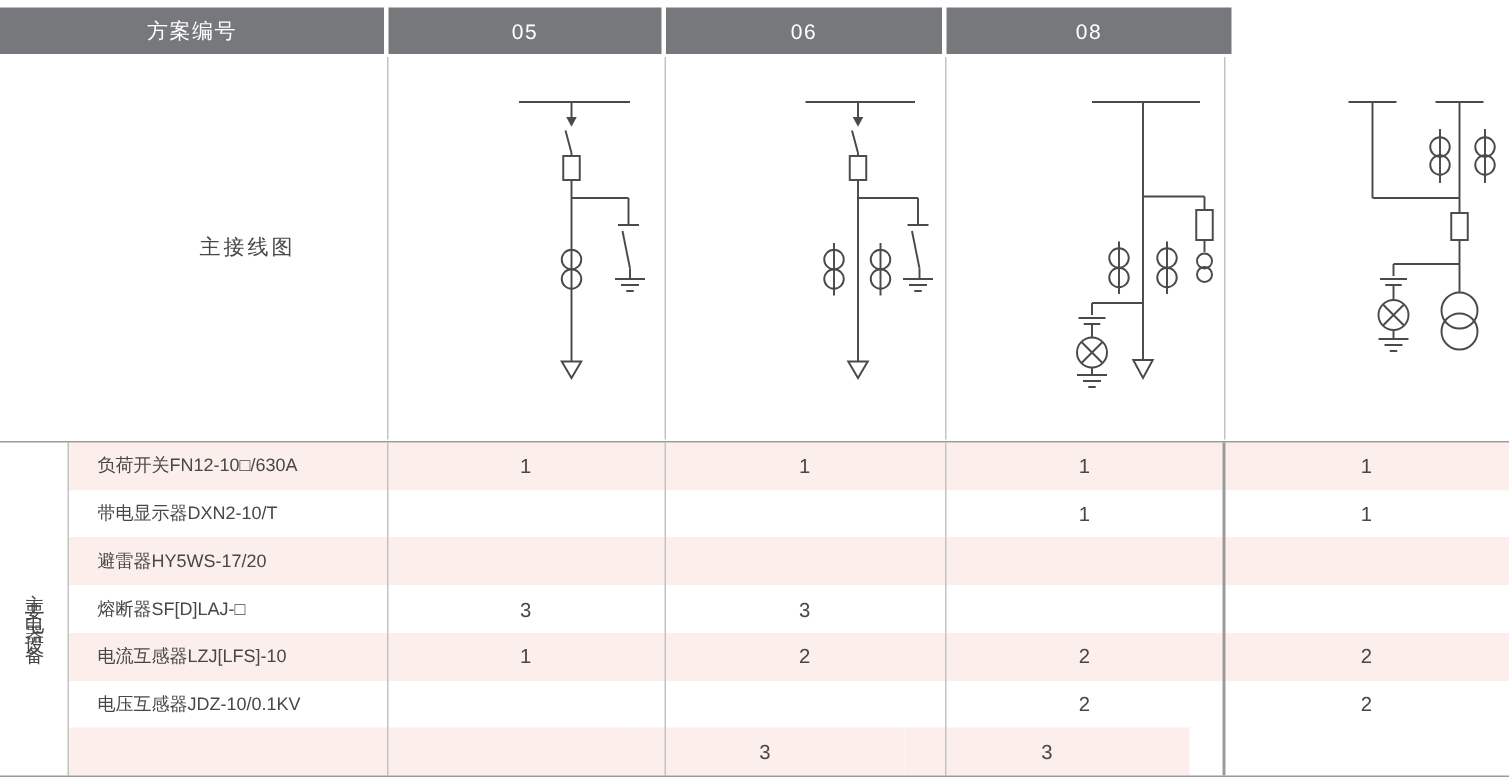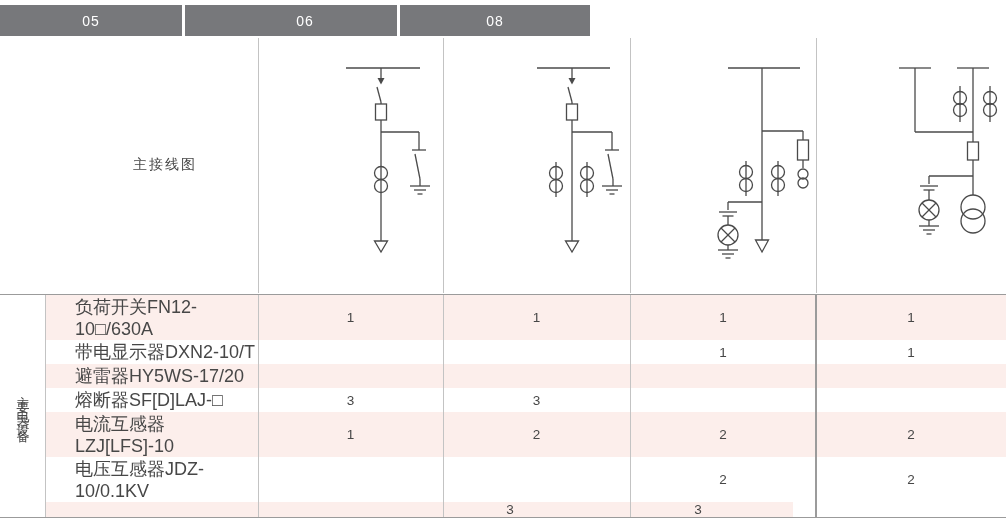--- a/index.html
+++ b/index.html
@@ -4,21 +4,21 @@
 <style>
   html,body { margin:0; padding:0; background:#fff; }
   body { font-family:"Liberation Sans","DejaVu Sans",sans-serif; color:var(--text,#474747); }
   .page { position:relative; width:1006px; height:522px; background:#fff; overflow:hidden; }
 
   
   .header-row { position:absolute; left:0; top:5px; width:1006px; height:31px; display:flex; gap:3px; }
   .hcell { background:var(--header-bg,#77787b); color:var(--header-text,#ffffff);
            display:flex; align-items:center; justify-content:center;
            font-size:14px; letter-spacing:1px; }
-  .hc0 { width:256px; } .hc1 { width:182px; } .hc2 { width:184px;padding-left:28px; } .hc3 { width:182px; } .hc4 { width:190px; }
+  .hc0 { width:256px; } .hc1 { width:182px; } .hc2 { width:184px; } .hc3 { width:182px; } .hc4 { width:190px; }
 
   
   .diagram-row { position:absolute; left:0; top:36px; width:1006px; height:258px;margin-left:36px; }
   .diagram-label { position:absolute; left:0; top:0; width:258px; height:258px;
                    display:flex; align-items:center; justify-content:center;
                    font-size:14px; letter-spacing:2px; }
   .dsvg { position:absolute; top:0; }
   .dsvg line, .dsvg circle, .dsvg rect, .dsvg polygon {
       stroke:var(--diagram-stroke,#4a4a4a); stroke-width:1.3; fill:none; }
   .dsvg .fillDark { fill:var(--diagram-stroke,#4a4a4a); stroke:none; }
@@ -29,38 +29,39 @@
   .vsep.diag { top:38px; height:255px; }
   .vsep.eq   { top:295px; height:222px; }
   .vsep.strong { width:2px; background:var(--strong-line,#9b9b9b); }
   .hline { position:absolute; left:0; width:1006px; height:1px; background:var(--strong-line,#9b9b9b); }
 
   
   .equip-block { position:absolute; left:0; top:295px; width:1006px; height:222px;
                  display:flex; flex-direction:column; }
   .erow { flex:1; display:flex; }
   .erow .spacer { width:45px; background:#fff; }
-  .erow .name { width:213px; display:flex; align-items:center; padding-left:30px;
-                box-sizing:border-box; font-size:18px; }
+  .erow .name { width:213px; display:flex; align-items:center; padding-left:20px;
+                box-sizing:border-box; font-size:12px; }
   .erow .q { display:flex; align-items:center; justify-content:center; font-size:13.5px; }
   .erow .q1 { width:185px; } .erow .q2 { width:187px; } .erow .q3 { width:186px; } .erow .q4 { width:190px; }
   .erow.pink .name, .erow.pink .q { background:var(--row-pink,#fceeeb); }
   .erow.white .name, .erow.white .q { background:var(--row-white,#ffffff); }
 
   .side-label { position:absolute; left:0; top:295px; width:45px; height:222px;
                 display:flex; align-items:center; justify-content:center; }
   .side-label span { writing-mode:vertical-rl; text-orientation:upright;
                      font-size:13px; letter-spacing:7px; color:var(--text,#474747); }
 </style>
 </head>
 <body>
 
 <div class="page">
 
   <div class="header-row">
+    <div class="hcell hc0">方案编号</div>
     <div class="hcell hc1">05</div>
     <div class="hcell hc2">06</div>
     <div class="hcell hc4">08</div>
   </div>
 
   <div class="diagram-row">
     <div class="diagram-label">主接线图</div>
 
     <svg class="dsvg" style="left:258px" width="185" height="258" viewBox="0 0 185 258">
       <g>

